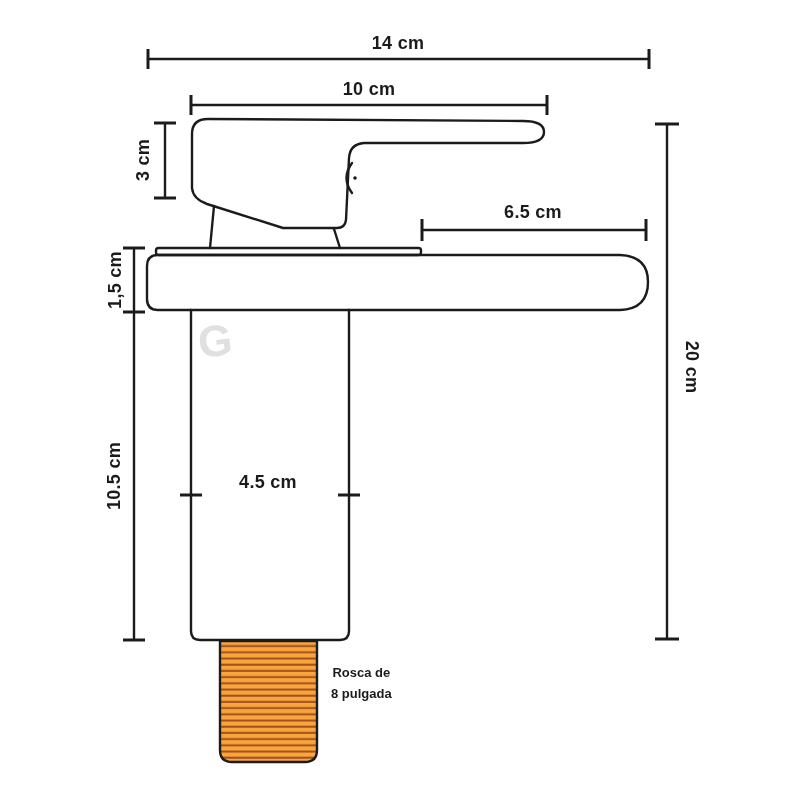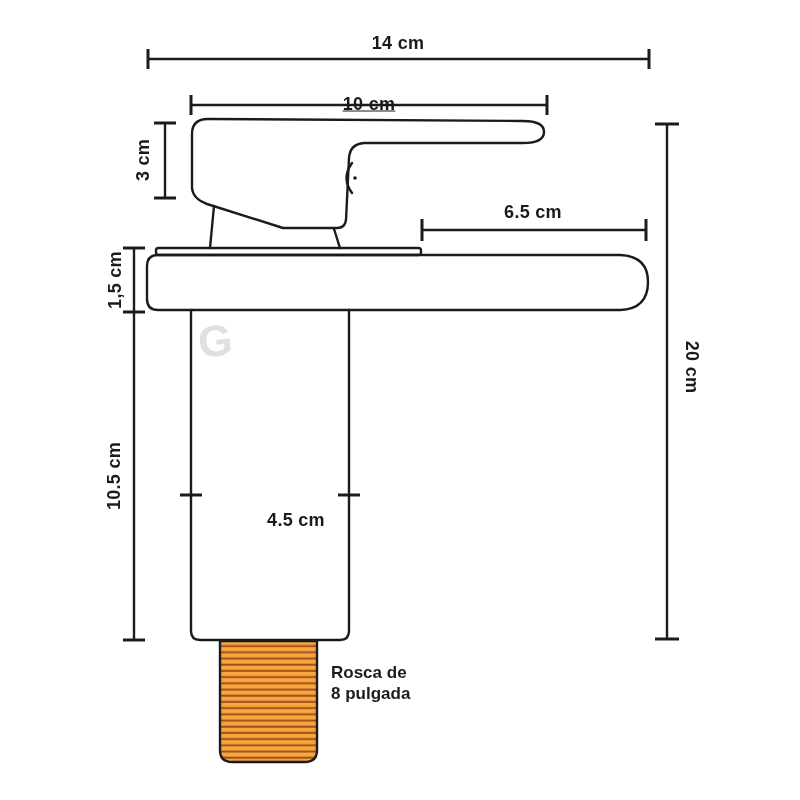--- a/index.html
+++ b/index.html
@@ -32,22 +32,22 @@
     position:absolute;
     transform:translate(-50%,-50%);
     font-size:18px;font-weight:700;
     letter-spacing:.3px;white-space:nowrap;
   }
   .rot-ccw{transform:translate(-50%,-50%) rotate(-90deg);}
   .rot-cw{transform:translate(-50%,-50%) rotate(90deg);}
 
   .note{
     position:absolute;
-    font-size:17px;font-weight:600;
-    line-height:21px;white-space:nowrap;
+    font-size:13px;font-weight:600;
+    line-height:21px;white-space:nowrap;text-align:center;
   }
   .watermark{
     position:absolute;
     font-size:44px;font-weight:700;
     color:var(--watermark);
     transform:rotate(-6deg);
     user-select:none;
   }
 </style>
 </head>
@@ -149,31 +149,31 @@
 
     <g>
       <line class="dim" x1="667" y1="124" x2="667" y2="639"></line>
       <line class="tick" x1="655" y1="124" x2="679" y2="124"></line>
       <line class="tick" x1="655" y1="639" x2="679" y2="639"></line>
     </g>
   </svg>
 
   <div class="dim-label" style="left:398px;top:43px;">14 cm</div>
 
-  <div class="dim-label" style="left:369px;top:104px;text-decoration:underline;">10 cm</div>
+  <div class="dim-label" style="left:369px;top:89px;">10 cm</div>
 
   <div class="dim-label rot-ccw" style="left:143px;top:160px;">3 cm</div>
 
   <div class="dim-label" style="left:533px;top:212px;text-align:center;">6.5 cm</div>
 
   <div class="dim-label rot-ccw" style="left:115px;top:280px;">1,5 cm</div>
 
   <div class="dim-label rot-ccw" style="left:114px;top:476px;">10.5 cm</div>
 
-  <div class="dim-label" style="left:268px;top:520px;margin-left:28px;">4.5 cm</div>
+  <div class="dim-label" style="left:268px;top:482px;">4.5 cm</div>
 
   <div class="dim-label rot-cw" style="left:691px;top:367px;">20 cm</div>
 
   <div class="note" style="left:331px;top:662px;">
     <div>Rosca de</div>
     <div>8 pulgada</div>
   </div>
 
   <div class="watermark" style="left:198px;top:316px;">G</div>
 

